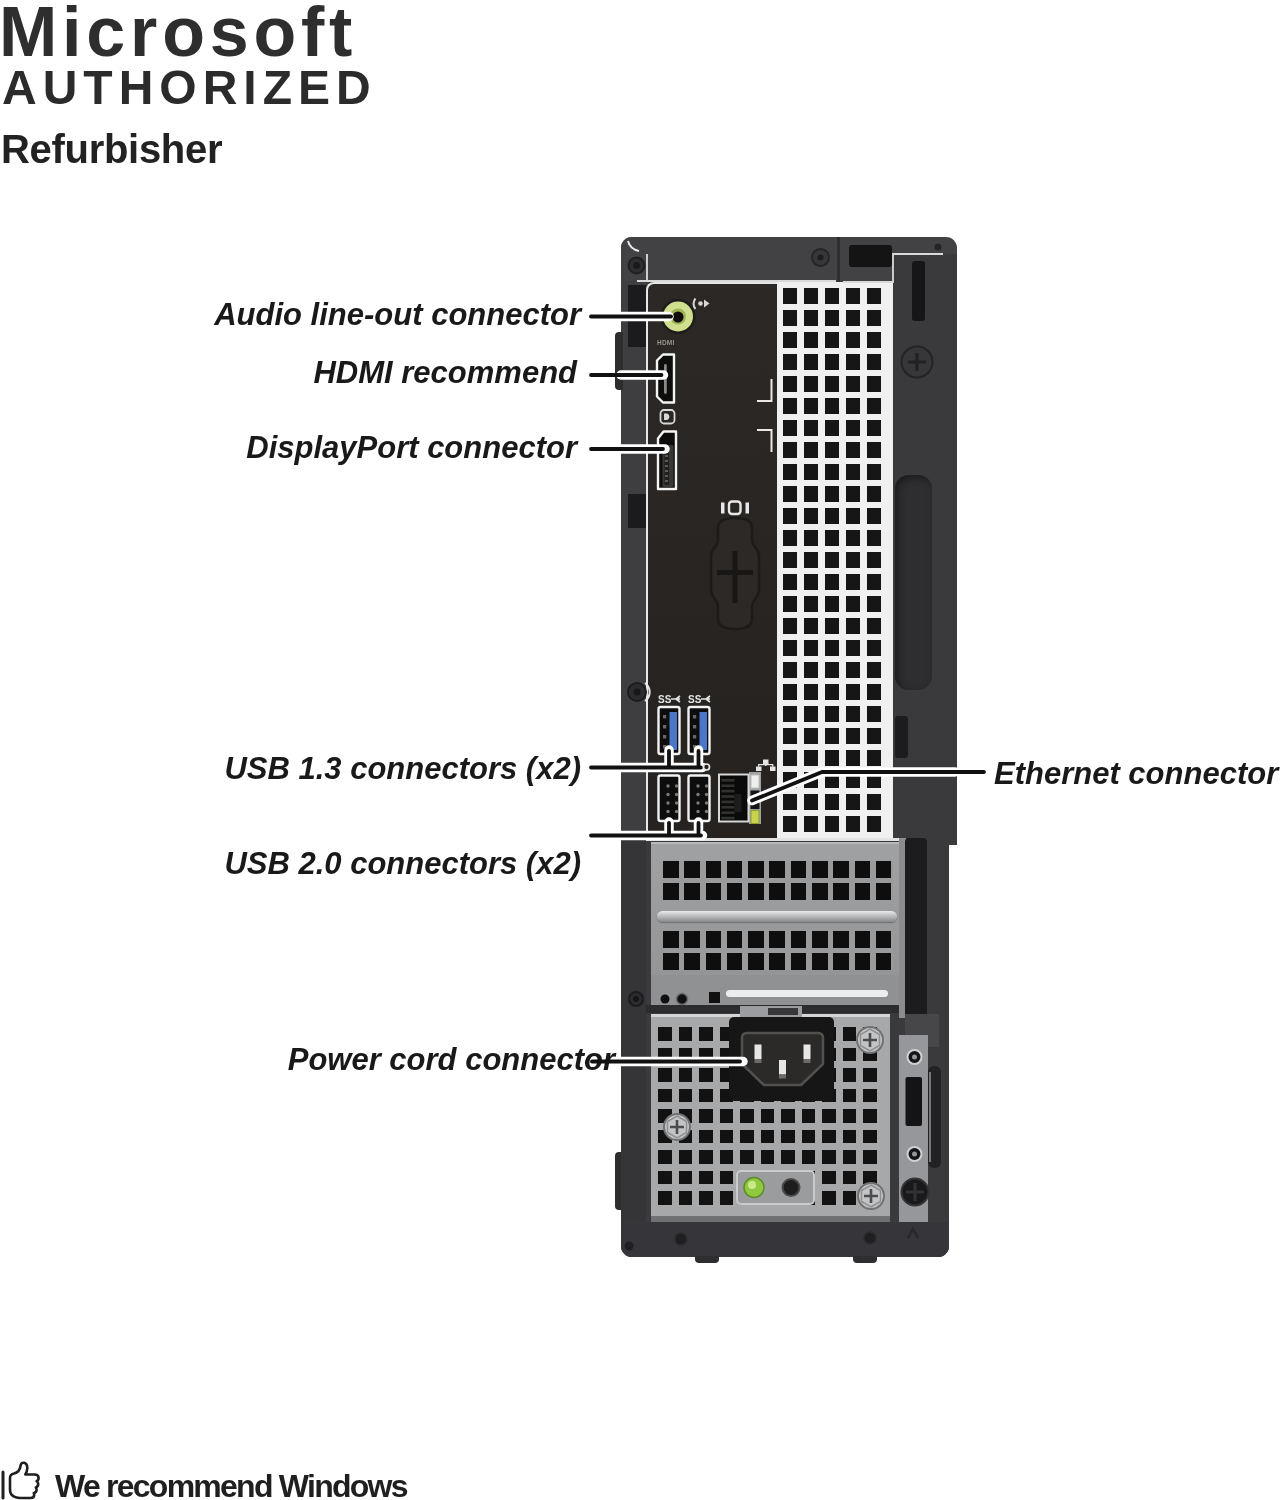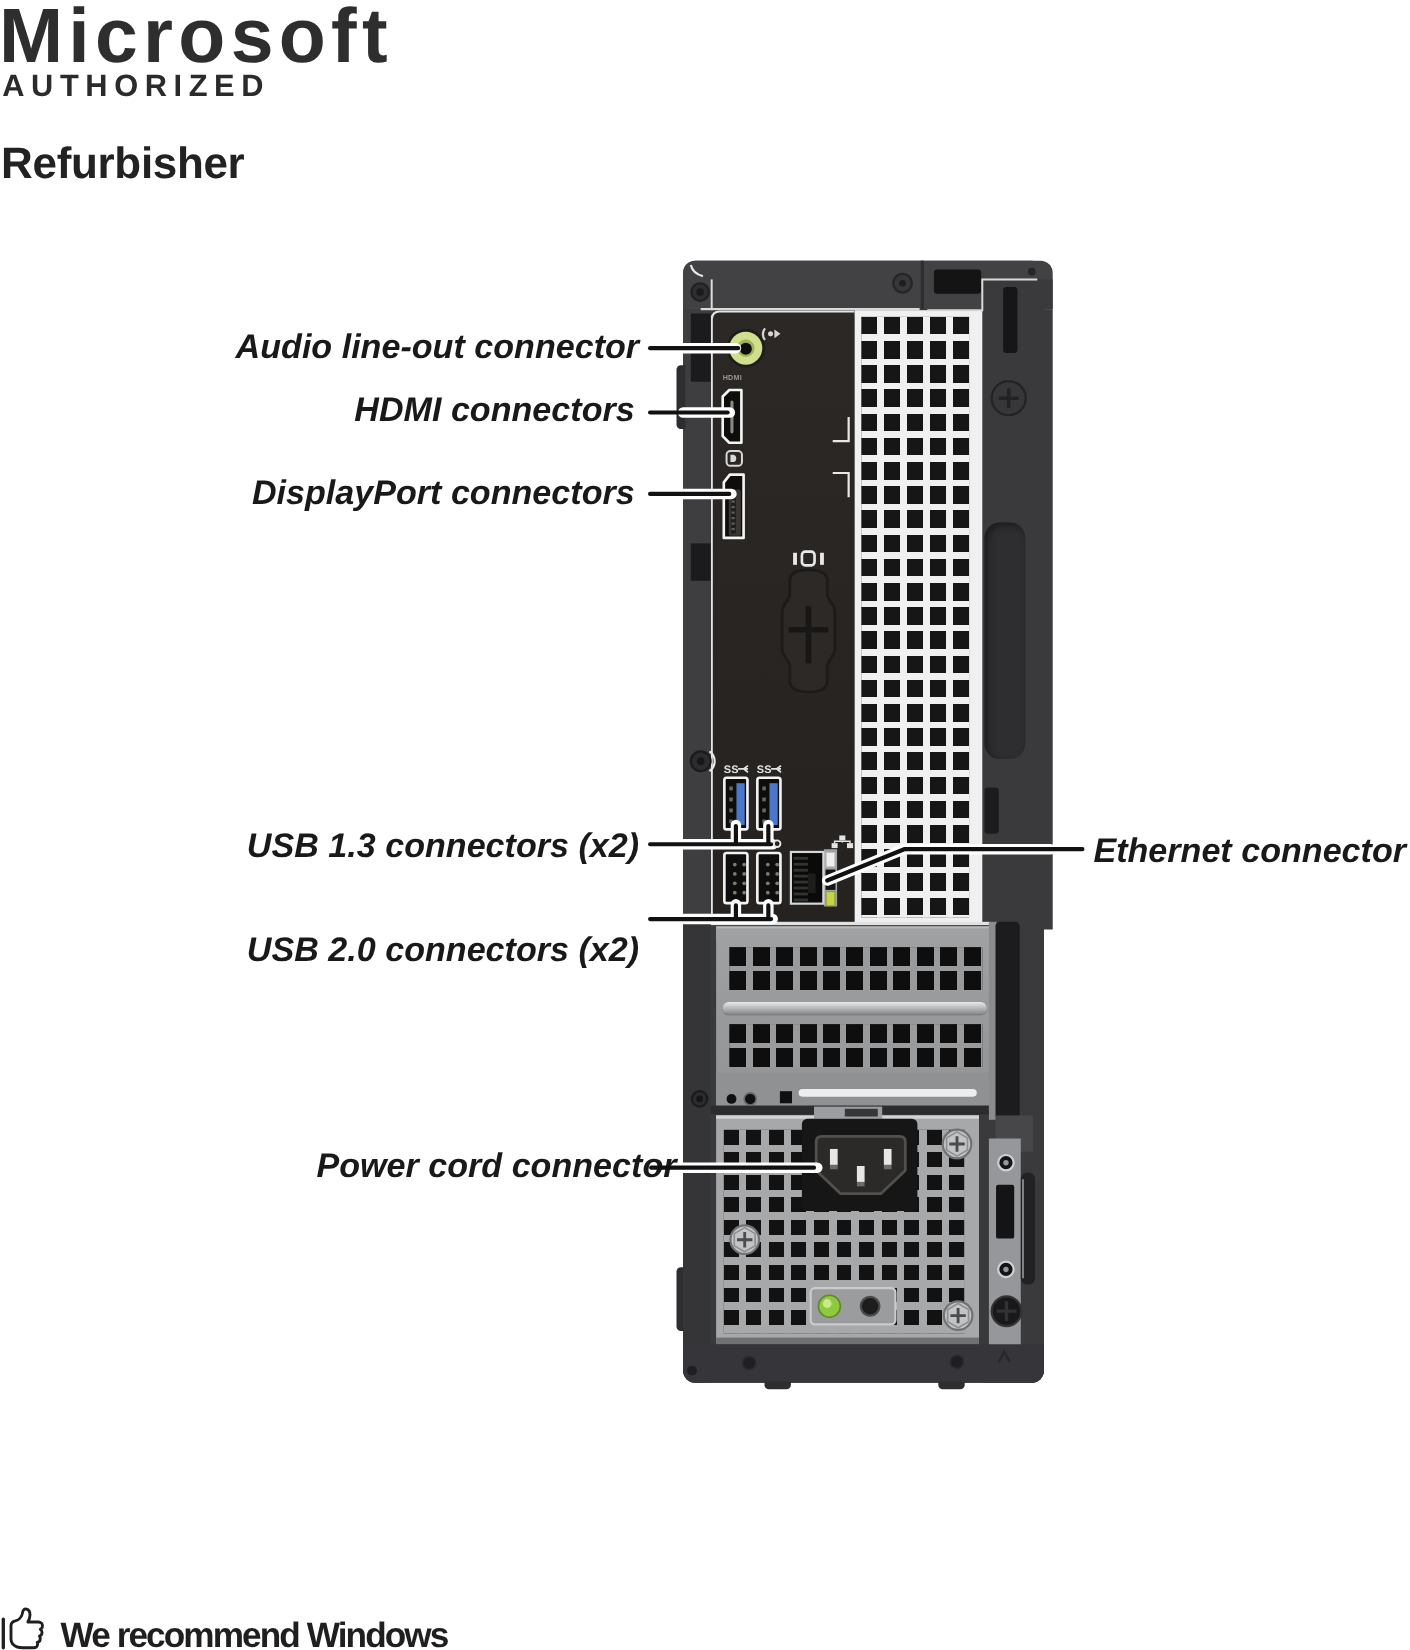--- a/index.html
+++ b/index.html
@@ -1,21 +1,21 @@
 <!DOCTYPE html>
 <html><head>
 <meta charset="utf-8">
 <style>
   html,body{margin:0;padding:0;background:#ffffff;}
   body{width:1282px;height:1500px;position:relative;overflow:hidden;
        font-family:"Liberation Sans",sans-serif;}
   .abs{position:absolute;}
   
   #ms{left:-1px;top:-3px;font-weight:bold;font-size:70px;color:#2e2e2e;letter-spacing:4.8px;line-height:1;}
-  #auth{left:2px;top:64px;font-weight:bold;font-size:28px;color:#2b2b2b;letter-spacing:6px;line-height:1;}
+  #auth{left:2px;top:64px;font-weight:bold;font-size:48px;color:#2b2b2b;letter-spacing:6px;line-height:1;}
   #refurb{left:1px;top:129px;font-weight:bold;font-size:40px;color:#222;letter-spacing:-0.3px;line-height:1;}
   
   .lbl{font-weight:bold;font-size:31px;color:#191919;white-space:nowrap;line-height:1;text-align:right;font-style:italic;}
   
   #case{left:621px;top:237px;width:328px;height:1020px;background:#393a3d;border-radius:11px;}
   .c{position:absolute;}
   #cap{left:0;top:0;width:336px;height:44px;background:#424245;border-radius:11px 11px 0 0;}
   #capsplit{left:216px;top:0;width:3px;height:44px;background:#2e2e30;}
   #capline{left:16px;top:43px;width:199px;height:2px;background:#d9d9d9;}
   #rcap2{left:272px;top:17px;width:64px;height:27px;background:#3a3a3d;}
@@ -107,22 +107,22 @@
     <div class="c" id="psubotline"></div>
     <div class="c" style="left:284px;top:777px;width:34px;height:33px;background:#47474a;"></div>
     <div class="c" id="rplate"></div>
     <div class="c" id="bot"></div>
     <div class="c" style="left:0;top:600px;width:25px;height:385px;background:#353538;"></div>
     <div class="c" style="left:74px;top:1019px;width:24px;height:7px;background:#2e2e31;border-radius:0 0 4px 4px;"></div>
     <div class="c" style="left:232px;top:1019px;width:24px;height:7px;background:#2e2e31;border-radius:0 0 4px 4px;"></div>
   </div>
 
   <div class="abs lbl" style="top:299px;width:581px;left:0;">Audio line-out connector</div>
-  <div class="abs lbl" style="top:357px;width:577px;left:0;">HDMI connectors</div>
-  <div class="abs lbl" style="top:432px;width:577px;left:0;">DisplayPort connectors</div>
+  <div class="abs lbl" style="top:357px;width:577px;left:0;">HDMI recommend</div>
+  <div class="abs lbl" style="top:432px;width:577px;left:0;">DisplayPort connector</div>
   <div class="abs lbl" style="top:753px;width:581px;left:0;">USB 1.3 connectors (x2)</div>
   <div class="abs lbl" style="top:848px;width:581px;left:0;">USB 2.0 connectors (x2)</div>
   <div class="abs lbl" style="top:1044px;width:579px;left:0;margin-left:36px;">Power cord connector</div>
   <div class="abs lbl" style="left:994px;top:758px;text-align:center;">Ethernet connector</div>
 
   <div class="abs" id="rec">We recommend Windows</div>
   <svg class="abs" style="left:0px;top:1458px;" width="48" height="42" viewBox="0 0 48 42">
     <path d="M3,14 V40" stroke="#1f1f1f" stroke-width="3" fill="none" stroke-linecap="round"></path>
     <path d="M10,20 c0,-2.5 1.5,-4 4,-4.5 c3,-0.7 6,-3.5 6.5,-7.5 c0.3,-2.6 1.8,-3.6 3.6,-3.2 c2,0.5 3.2,2.3 3.2,5.2 c0,2.6 -1,4.9 -2,6.5 h9.5 c2.3,0 3.8,1.6 3.8,3.5 c0,1.5 -0.8,2.7 -2,3.2 c1,0.6 1.6,1.6 1.6,2.9 c0,1.6 -1,2.9 -2.4,3.3 c0.5,0.6 0.8,1.4 0.8,2.3 c0,1.7 -1.2,3 -2.8,3.3 c0.3,0.5 0.4,1.1 0.4,1.7 c0,2 -1.6,3.3 -3.6,3.3 h-10 c-4,0 -7.3,-1.4 -9.1,-3.4 c-1,-1.2 -1.5,-3 -1.5,-4.6 z" fill="none" stroke="#1f1f1f" stroke-width="2.6" stroke-linejoin="round"></path>
   </svg>

